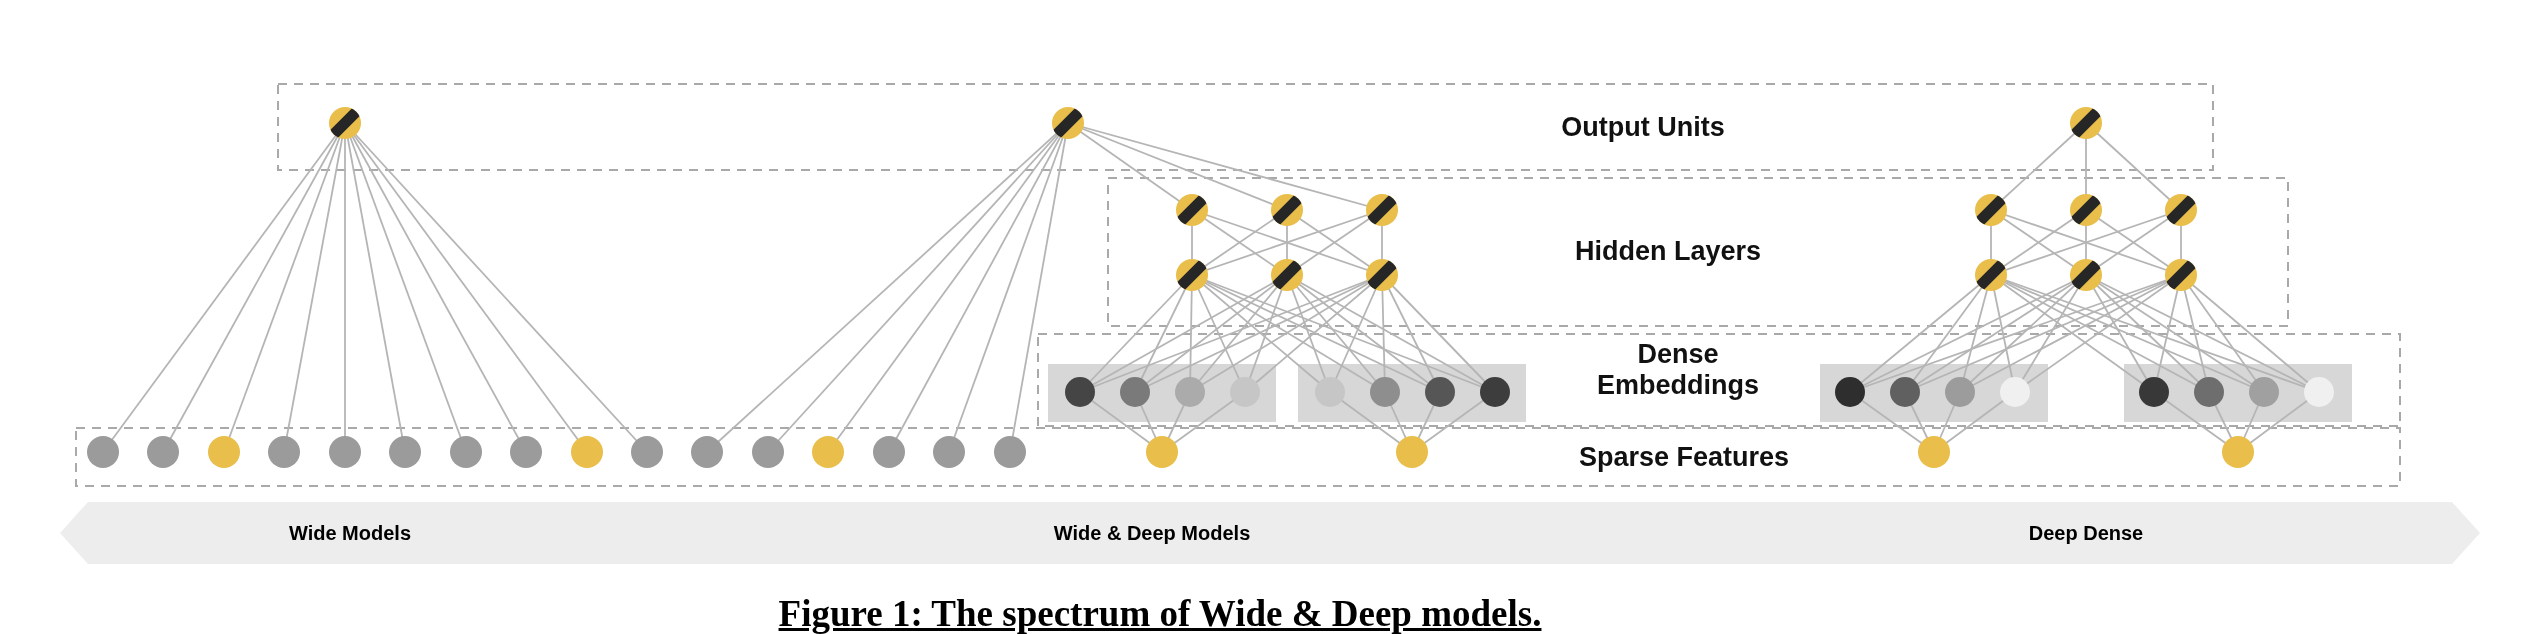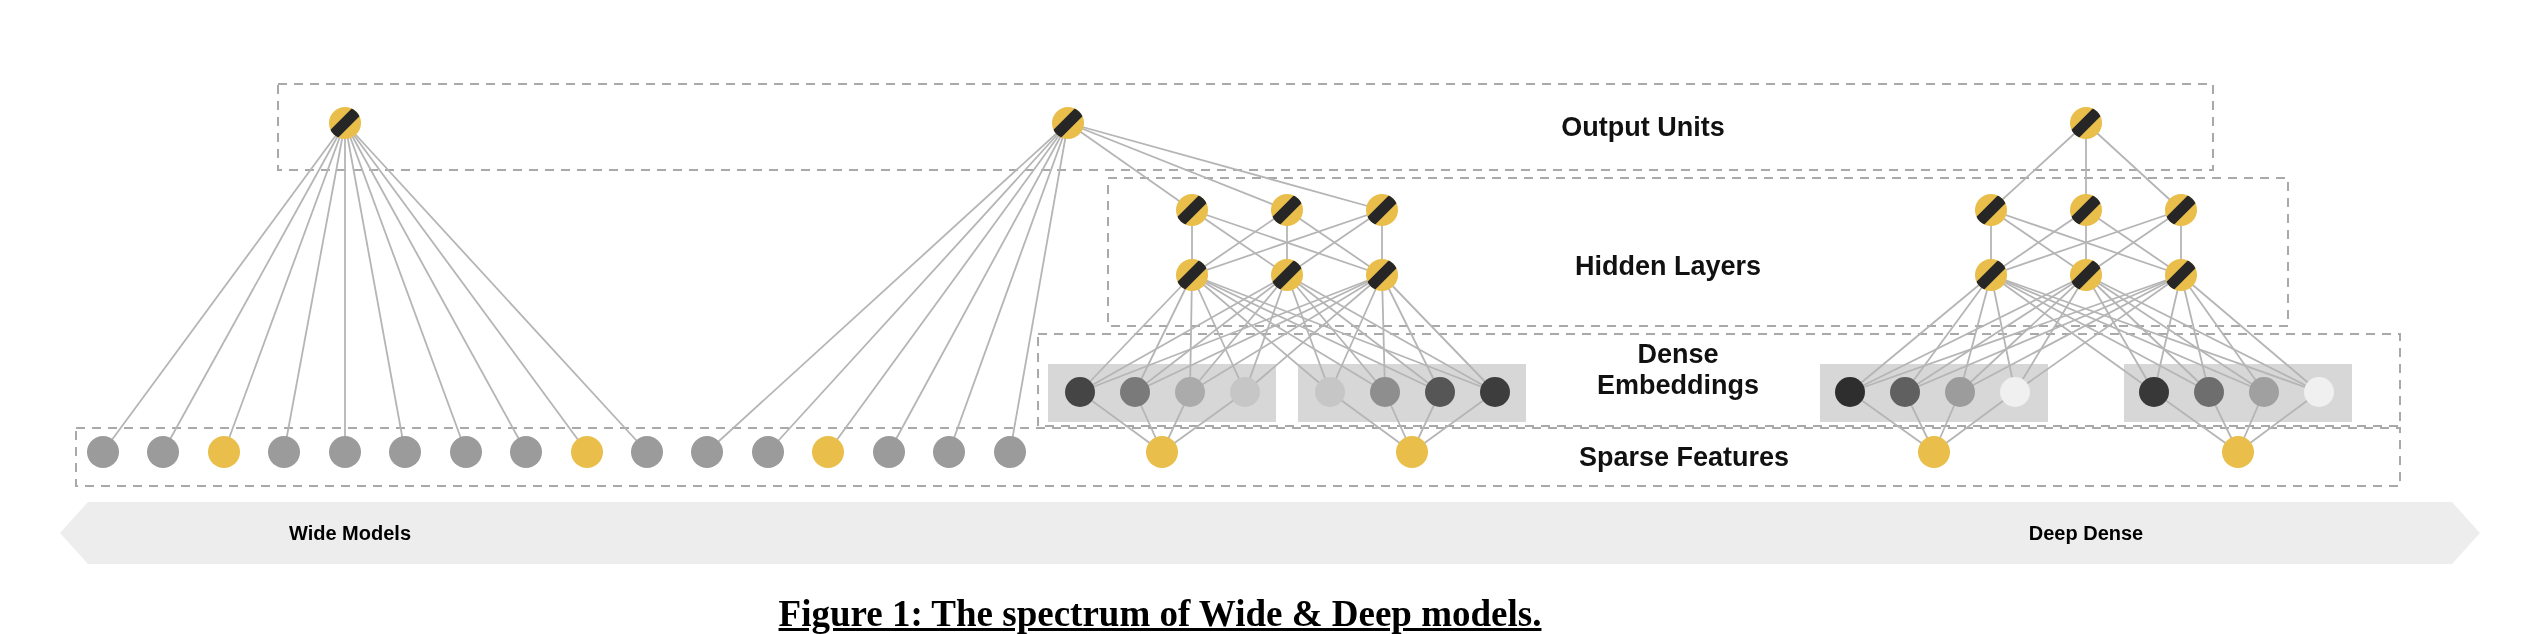--- a/index.html
+++ b/index.html
@@ -7,21 +7,21 @@
     position:relative;width:2538px;height:634px;background:#fff;overflow:hidden;
     font-family:"Liberation Sans",sans-serif;
     margin-top:20px;
   }
   .stage svg{position:absolute;left:0;top:0;}
   .lbl{
     position:absolute;transform:translate(-50%,-50%);
     font-weight:700;font-size:27px;color:#111;white-space:nowrap;text-align:center;
   }
   #lbl-output{left:1643px;top:107px;}
-  #lbl-hidden{left:1668px;top:246px;}
+  #lbl-hidden{left:1668px;top:231px;}
   #lbl-dense{left:1678px;top:350px;line-height:31px;}
   #lbl-sparse{left:1684px;top:437px;}
   .band{
     position:absolute;left:60px;top:482px;width:2420px;height:62px;
     background:#EDEDED;
     clip-path:polygon(28px 0, 2392px 0, 2420px 50%, 2392px 100%, 28px 100%, 0 50%);
   }
   .band span{
     position:absolute;top:50%;transform:translate(-50%,-50%);
     font-weight:700;font-size:20px;color:#000;white-space:nowrap;
@@ -301,18 +301,19 @@
 
   <div class="lbl" id="lbl-sparse">Sparse Features</div>
 
   <div class="lbl" id="lbl-dense">
     <div>Dense</div>
     <div>Embeddings</div>
   </div>
 
   <div class="band">
     <span id="band-wide">Wide Models</span>
+    <span id="band-widedeep">Wide &amp; Deep Models</span>
     <span id="band-deep">Deep Dense</span>
   </div>
 
   <div class="caption">Figure 1: The spectrum of Wide &amp; Deep models.</div>
 
 </div>
 
 </body></html>

